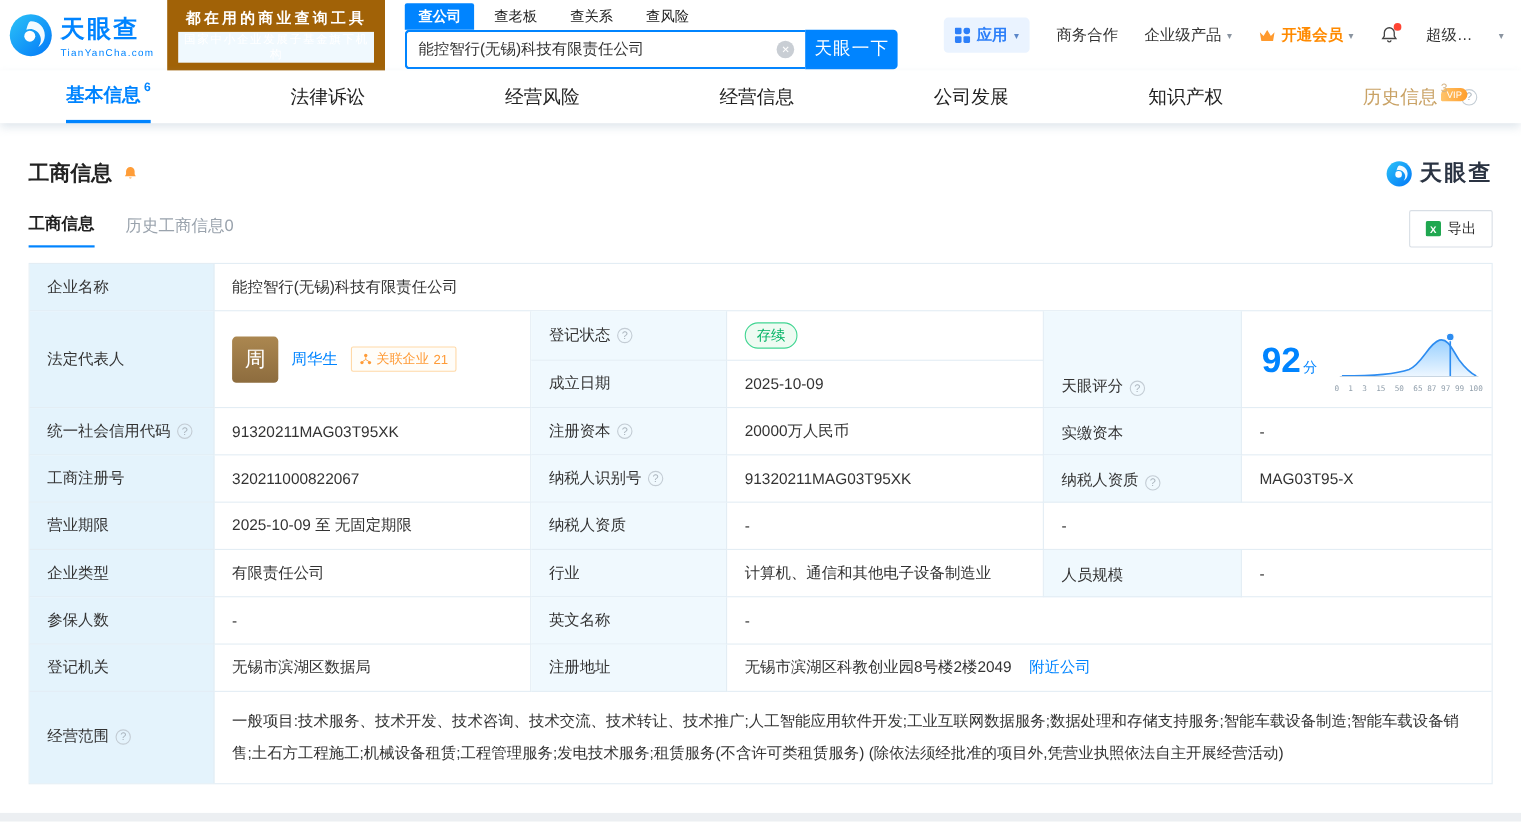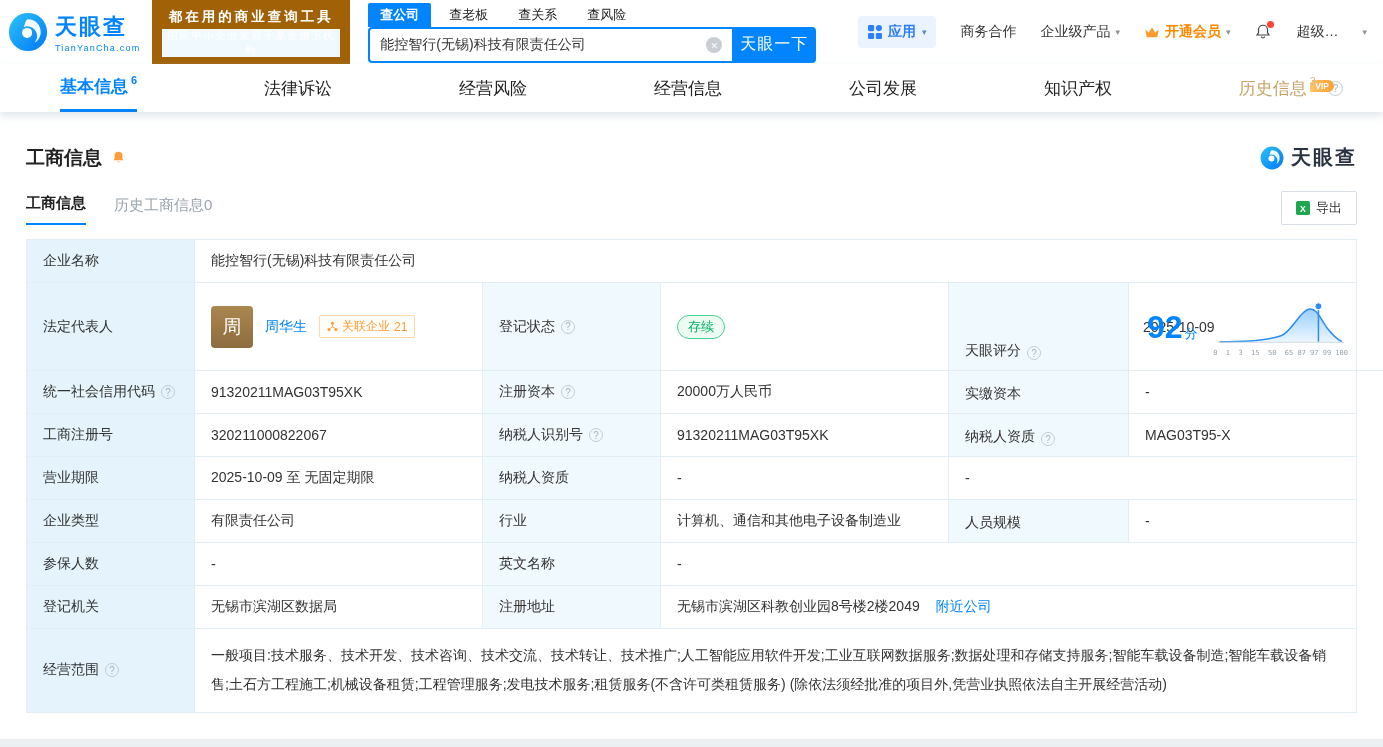--- a/index.html
+++ b/index.html
@@ -35,21 +35,21 @@
 .red-dot { position: absolute; top: -2px; right: -2px; width: 7px; height: 7px; background: #ff4433; border-radius: 50%; }
 
 
 .main-tabs { height: 48px; display: flex; align-items: stretch; justify-content: space-between; padding: 0 40px 0 60px; background: #fff; box-shadow: 0 4px 8px rgba(185, 199, 212, 0.45); position: relative; z-index: 2; }
 .mtab { display: flex; align-items: center; font-size: 17px; color: #222; cursor: pointer; position: relative; }
 .mtab .cnt { font-size: 11px; color: #0084ff; transform: translateY(-7px); margin-left: 3px; }
 .mtab.active { color: #0084ff; font-weight: bold; border-bottom: 3px solid #0084ff; }
 .hist-group { display: flex; align-items: center; gap: 12px; }
 .mtab.history { color: #c9a265; }
 .mtab.history .cnt { color: #d4b384; }
-.vip-badge { position: absolute; top: 3px; right: -18px; background: linear-gradient(90deg, #ffc46b, #ff9e2c); color: #fff; font-size: 8.5px; font-weight: bold; padding: 1px 5px; border-radius: 6px 6px 6px 1px; }
+.vip-badge { position: absolute; top: 3px; right: -18px; background: linear-gradient(90deg, #ffc46b, #ff9e2c); color: #fff; font-size: 8.5px; font-weight: normal; padding: 1px 5px; border-radius: 6px 6px 6px 1px; }
 .qcircle { width: 15px; height: 15px; border: 1px solid #c3ccd4; border-radius: 50%; color: #aab4bd; font-size: 10px; display: inline-flex; align-items: center; justify-content: center; flex: none; cursor: pointer; }
 .qcircle::after { content: "?"; }
 
 
 .section-head { display: flex; align-items: center; padding: 32px 26px 0; }
 .section-head h2 { font-size: 19px; color: #222; font-weight: bold; }
 .megaphone { margin-left: 8px; display: flex; }
 .brand-right { margin-left: auto; display: flex; align-items: center; gap: 7px; cursor: pointer; }
 .brand-right .brand-txt { font-size: 20px; font-weight: bold; color: #2a3342; letter-spacing: 2px; }
 
@@ -64,21 +64,21 @@
 .trow { display: flex; align-items: stretch; }
 .cell { border-right: 1px solid #e3edf4; border-bottom: 1px solid #e3edf4; padding: 10px 16px; display: flex; align-items: center; gap: 6px; font-size: 14px; min-height: 43px; }
 .trow:last-child > .cell { border-bottom: none; }
 .c1 { width: 168px; background: #e4f3fc; flex: none; }
 .v1 { width: 288px; flex: none; }
 .l2 { width: 178px; background: #f0f9fe; flex: none; }
 .v2 { width: 288px; flex: none; }
 .l3 { width: 180px; background: #f0f9fe; flex: none; align-items: flex-end; }
 .v3 { flex: 1; border-right: none; }
 .flex1 { flex: 1; border-right: none; }
-.midcol { width: 466px; display: flex; flex-direction: row; flex: none; }
+.midcol { width: 466px; display: flex; flex-direction: column; flex: none; }
 .midrow { display: flex; flex: 1; }
 .midrow .cell { min-height: 0; }
 .legal-row { height: 88px; }
 .q { width: 14px; height: 14px; border: 1px solid #c3ccd4; border-radius: 50%; color: #aab4bd; font-size: 10px; display: inline-flex; align-items: center; justify-content: center; flex: none; cursor: pointer; }
 .q::after { content: "?"; }
 .blue { color: #0084ff; cursor: pointer; }
 .avatar { width: 42px; height: 42px; border-radius: 4px; background: linear-gradient(180deg, #ab8750, #8d6c3e); color: #fff; font-size: 19px; display: flex; align-items: center; justify-content: center; cursor: pointer; flex: none; margin-right: 6px; }
 .rel-tag { display: inline-flex; align-items: center; gap: 4px; border: 1px solid #ffd9a8; color: #ff9b37; font-size: 12px; padding: 2px 7px; border-radius: 2px; cursor: pointer; background: #fffdf9; margin-left: 6px; }
 .tag-green { background: #eefbf2; border: 1px solid #41d592; color: #00b364; font-size: 13px; padding: 2px 10px; border-radius: 12px; text-align: right; }
 .score-cell { flex: 1; border-right: none; display: flex; align-items: center; justify-content: space-between; padding: 4px 8px 2px 18px; }

